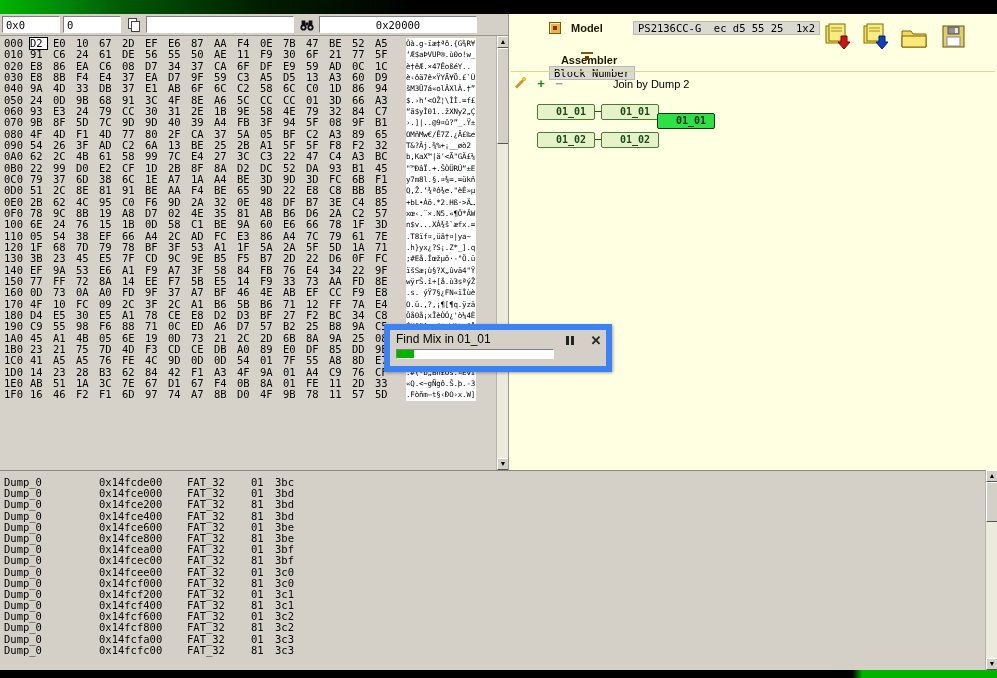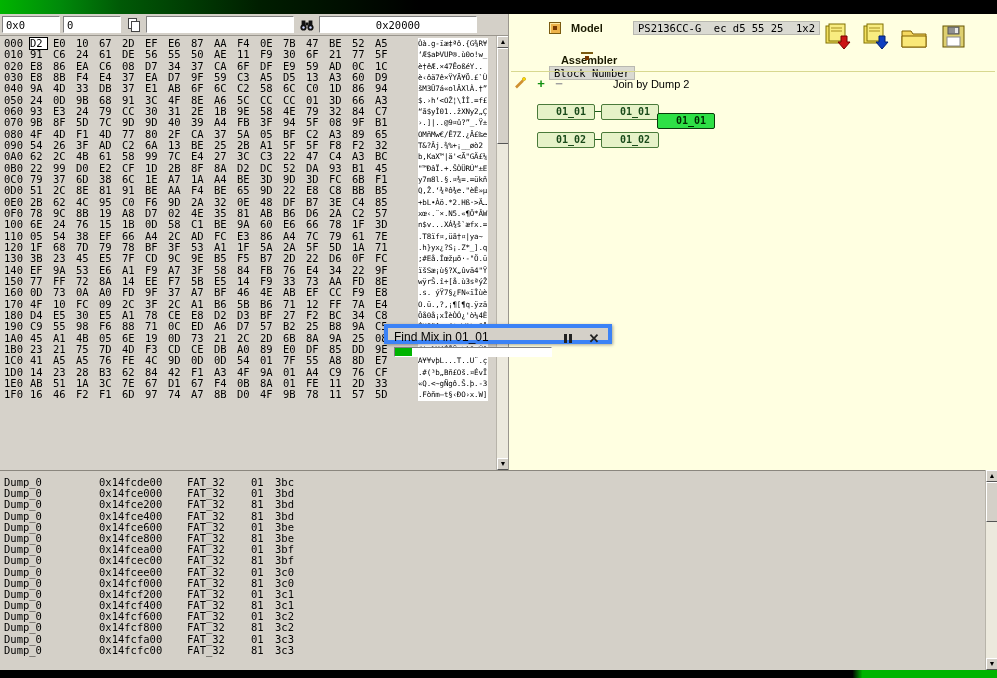--- a/index.html
+++ b/index.html
@@ -25,21 +25,21 @@
 
 
 #hexarea{position:absolute;left:0;top:22px;width:496px;bottom:0;}
 #hexrows{position:absolute;left:0;top:2px;}
 .hexrow{display:flex;height:11.34px;line-height:11.34px;font-family:"DejaVu Sans Mono",monospace;font-size:10.5px;color:#000;}
 .off{width:30px;padding-left:4px;}
 .grp{width:184px;white-space:nowrap;}
 .g2{margin-left:0;}
 .byte{display:inline-block;width:17px;margin-right:6px;}
 .byte.sel{outline:1px solid #000;background:#fff;}
-.ascii{width:70px;margin-left:20px;background:#fff;font-size:7.5px;letter-spacing:-0.2px;overflow:hidden;white-space:pre;}
+.ascii{width:70px;margin-left:8px;background:#fff;font-size:7.5px;letter-spacing:-0.2px;overflow:hidden;white-space:pre;}
 #status{position:absolute;left:0;top:366px;font-family:"DejaVu Sans Mono",monospace;font-size:10.5px;}
 .srow{display:flex;height:11.3px;line-height:11.3px;}
 .slab{width:52px;padding-left:4px;}
 
 
 .vscroll{position:absolute;width:12px;background:#ece9dd;border-left:1px solid #b8b4aa;}
 #hexscroll{left:496px;top:22px;bottom:0;}
 .sbtn{position:absolute;left:0;width:12px;height:12px;background:#d4d0c8;border:1px solid;
   border-color:#fff #555 #555 #fff;font-size:7px;line-height:9px;text-align:center;color:#000;}
 .sthumb{position:absolute;left:0;width:12px;background:#d4d0c8;border:1px solid;border-color:#fff #555 #555 #fff;}
@@ -55,22 +55,22 @@
 #sep1{position:absolute;left:2px;top:57px;width:484px;border-top:1px solid #d8d890;}
 .asmbtn{position:absolute;top:62px;width:16px;height:16px;text-align:center;font-size:13px;font-weight:bold;line-height:15px;}
 #asmtitle{position:absolute;left:104px;top:64px;font-size:11px;color:#000;}
 .node{position:absolute;width:58px;height:16px;line-height:14px;text-align:left;
   font-family:"DejaVu Sans Mono",monospace;font-size:10px;font-weight:bold;
   color:#1a4a1a;background:#e6f2c8;border:1px solid #4a7a3a;border-radius:2px;padding-left:18px;}
 .node.selected{background:#2ee046;border-color:#0a3a0a;color:#002a00;}
 .conn{position:absolute;height:1px;background:#1a5a1a;}
 
 
-#dialog{position:absolute;left:384px;top:324px;width:228px;height:20px;background:#d4d0c8;
-  border:4px solid #3b82f6;box-shadow:1px 1px 3px rgba(0,0,0,.35);}
+#dialog{position:absolute;left:384px;top:324px;width:228px;height:48px;background:#d4d0c8;
+  border:6px solid #3b82f6;box-shadow:1px 1px 3px rgba(0,0,0,.35);}
 #dtitle{position:absolute;left:6px;top:2px;font-size:12px;color:#000;}
 .dbtn{position:absolute;top:3px;width:20px;height:15px;display:flex;align-items:center;justify-content:center;cursor:pointer;}
 #pausebtn{left:170px;gap:2px;}
 .pbar{width:3px;height:9px;background:#222;display:inline-block;}
 #closebtn{left:196px;font-size:13px;font-weight:bold;color:#222;}
 #progress{position:absolute;left:6px;top:19px;width:158px;height:10px;background:#fff;
   border:1px solid;border-color:#808080 #fff #fff #808080;}
 #pfill{height:100%;background:#00b400;width:0;}
 
 

